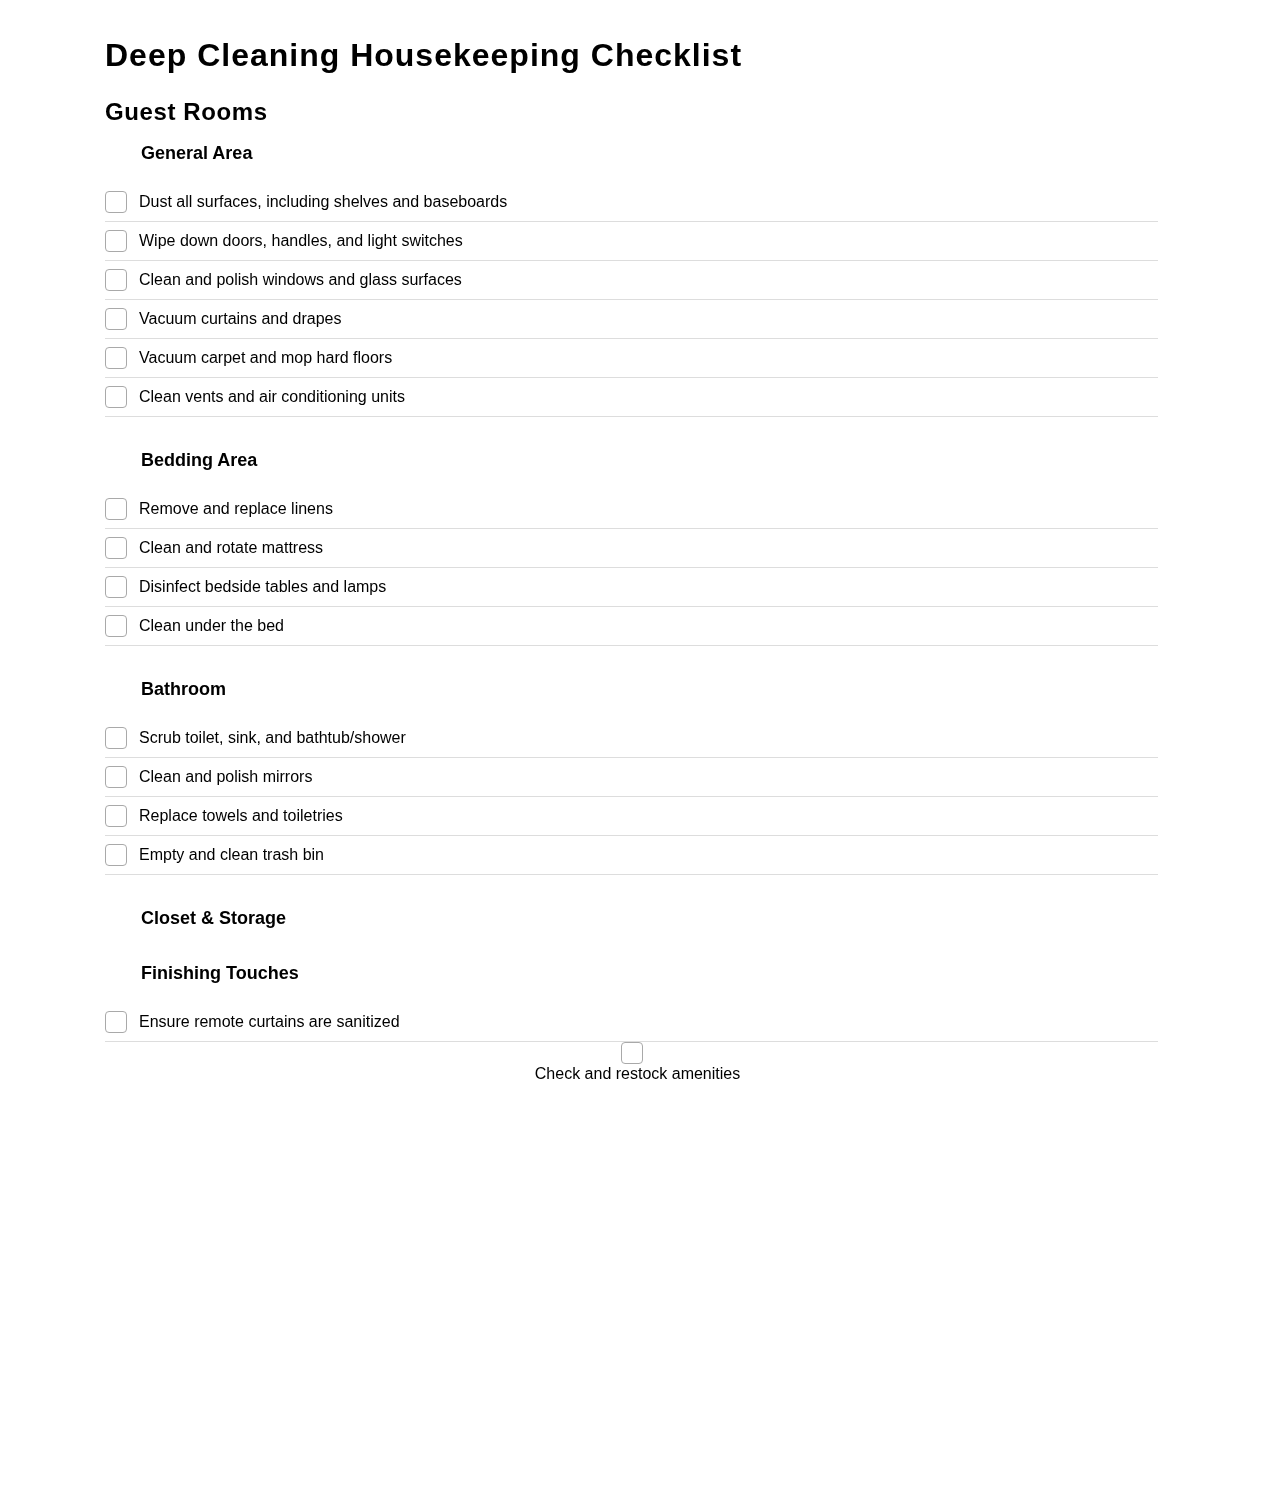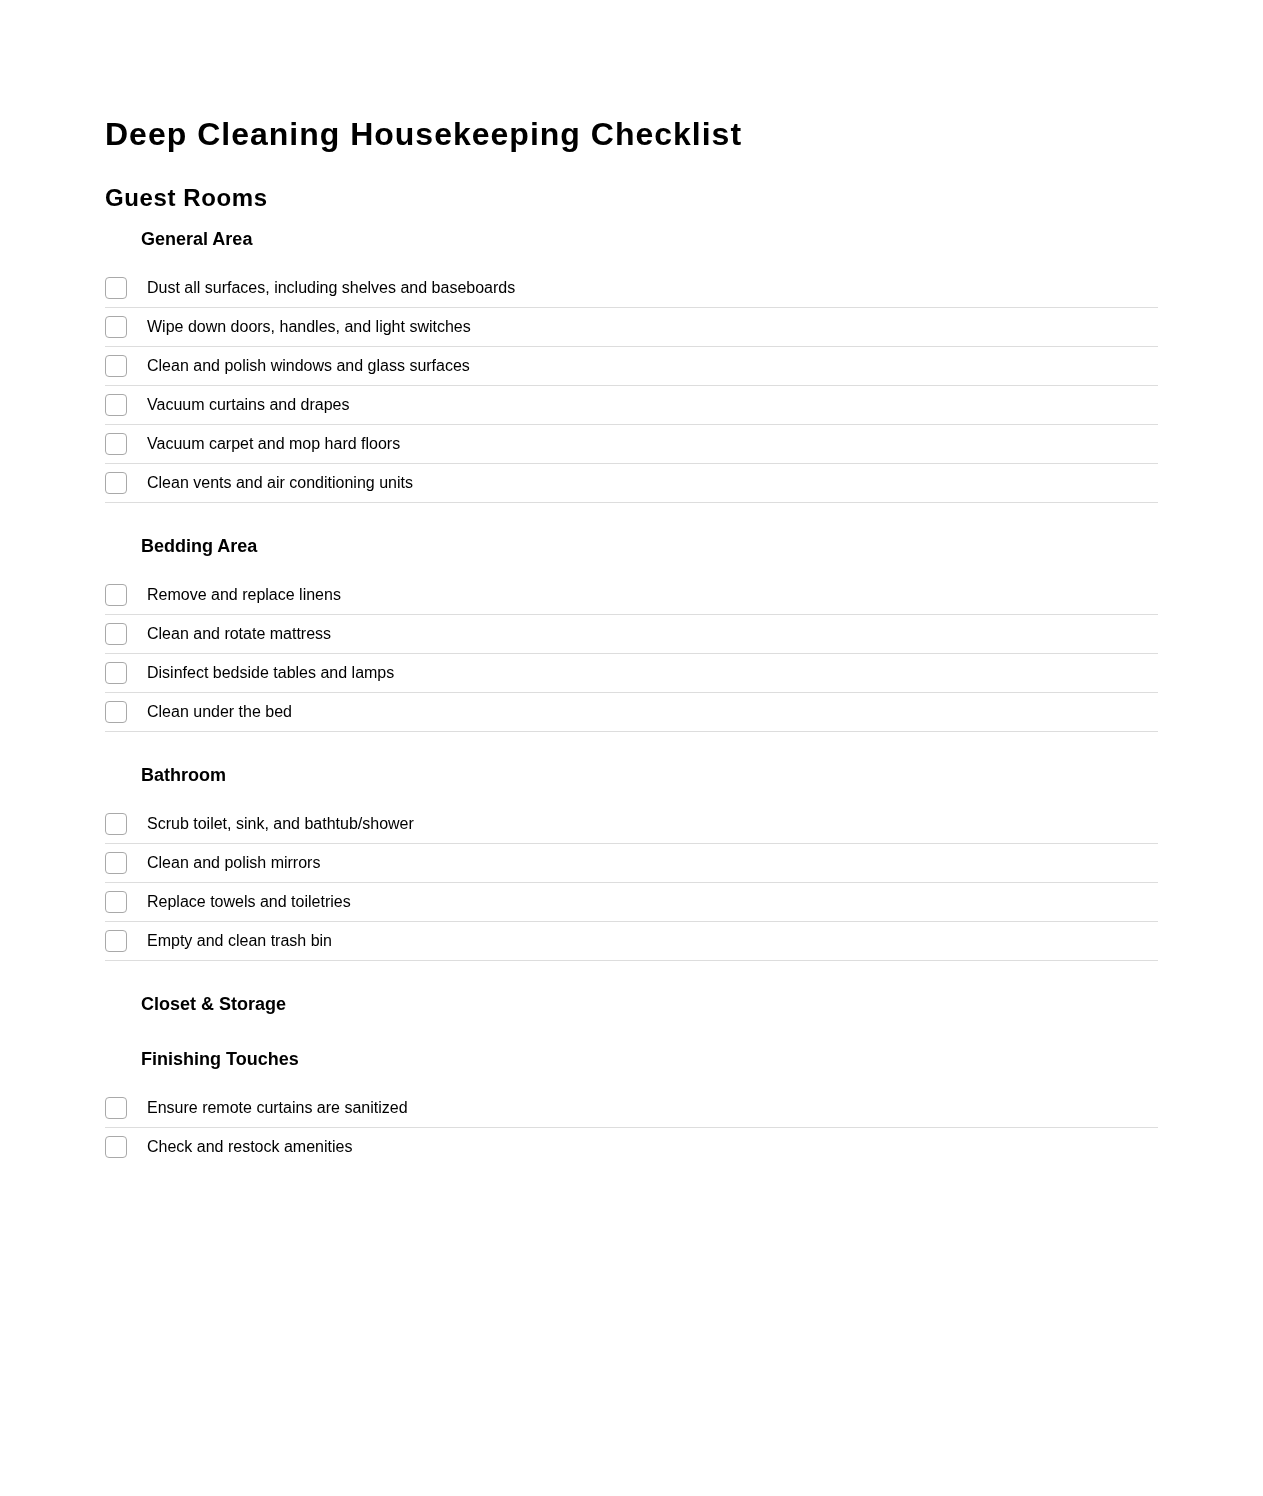--- a/index.html
+++ b/index.html
@@ -6,31 +6,31 @@
     body {
       font-family: "Liberation Sans", sans-serif;
       color: #000000;
       width: 1263px;
       min-height: 1496px;
     }
     .page {
       position: relative;
       margin-left: 105px;
       width: 1053px;
-      padding-top: 114px;
+      padding-top: 35px;
     }
     h1 {
       margin: 0;
       font-size: 32px;
       line-height: 40px;
       font-weight: bold;
       letter-spacing: 1px;
     }
     h2 {
-      margin: 29px 0 0 0;
+      margin: 22px 0 0 0;
       font-size: 24px;
       line-height: 30px;
       font-weight: bold;
       letter-spacing: 0.6px;
     }
     .section { margin: 0; }
     h3 {
       margin: 0;
       font-size: 18px;
       line-height: 24px;
@@ -43,33 +43,33 @@
       list-style: none;
       margin: 18px 0 0 0;
       padding: 0;
     }
     li.item {
       display: flex;
       align-items: center;
       height: 38px;
       border-bottom: 1px solid #dddddd;
     }
-    .section:last-child li.item:last-child { border-bottom: none; }
+    .section:last-child li.item:last-child { border-bottom: none; flex-direction: column; }
     .checkbox {
       width: 20px;
       height: 20px;
       border: 1px solid #a9a9a9;
       border-radius: 4px;
       background: #ffffff;
       box-sizing: content-box;
       flex: 0 0 auto;
       cursor: pointer;
     }
     .label {
-      margin-left: 20px;
+      margin-left: 12px;
       font-size: 16px;
       line-height: 20px;
       color: #000000;
     }
   </style>
 </head>
 <body>
 
 <div class="page">
   <h1>Deep Cleaning Housekeeping Checklist</h1>

